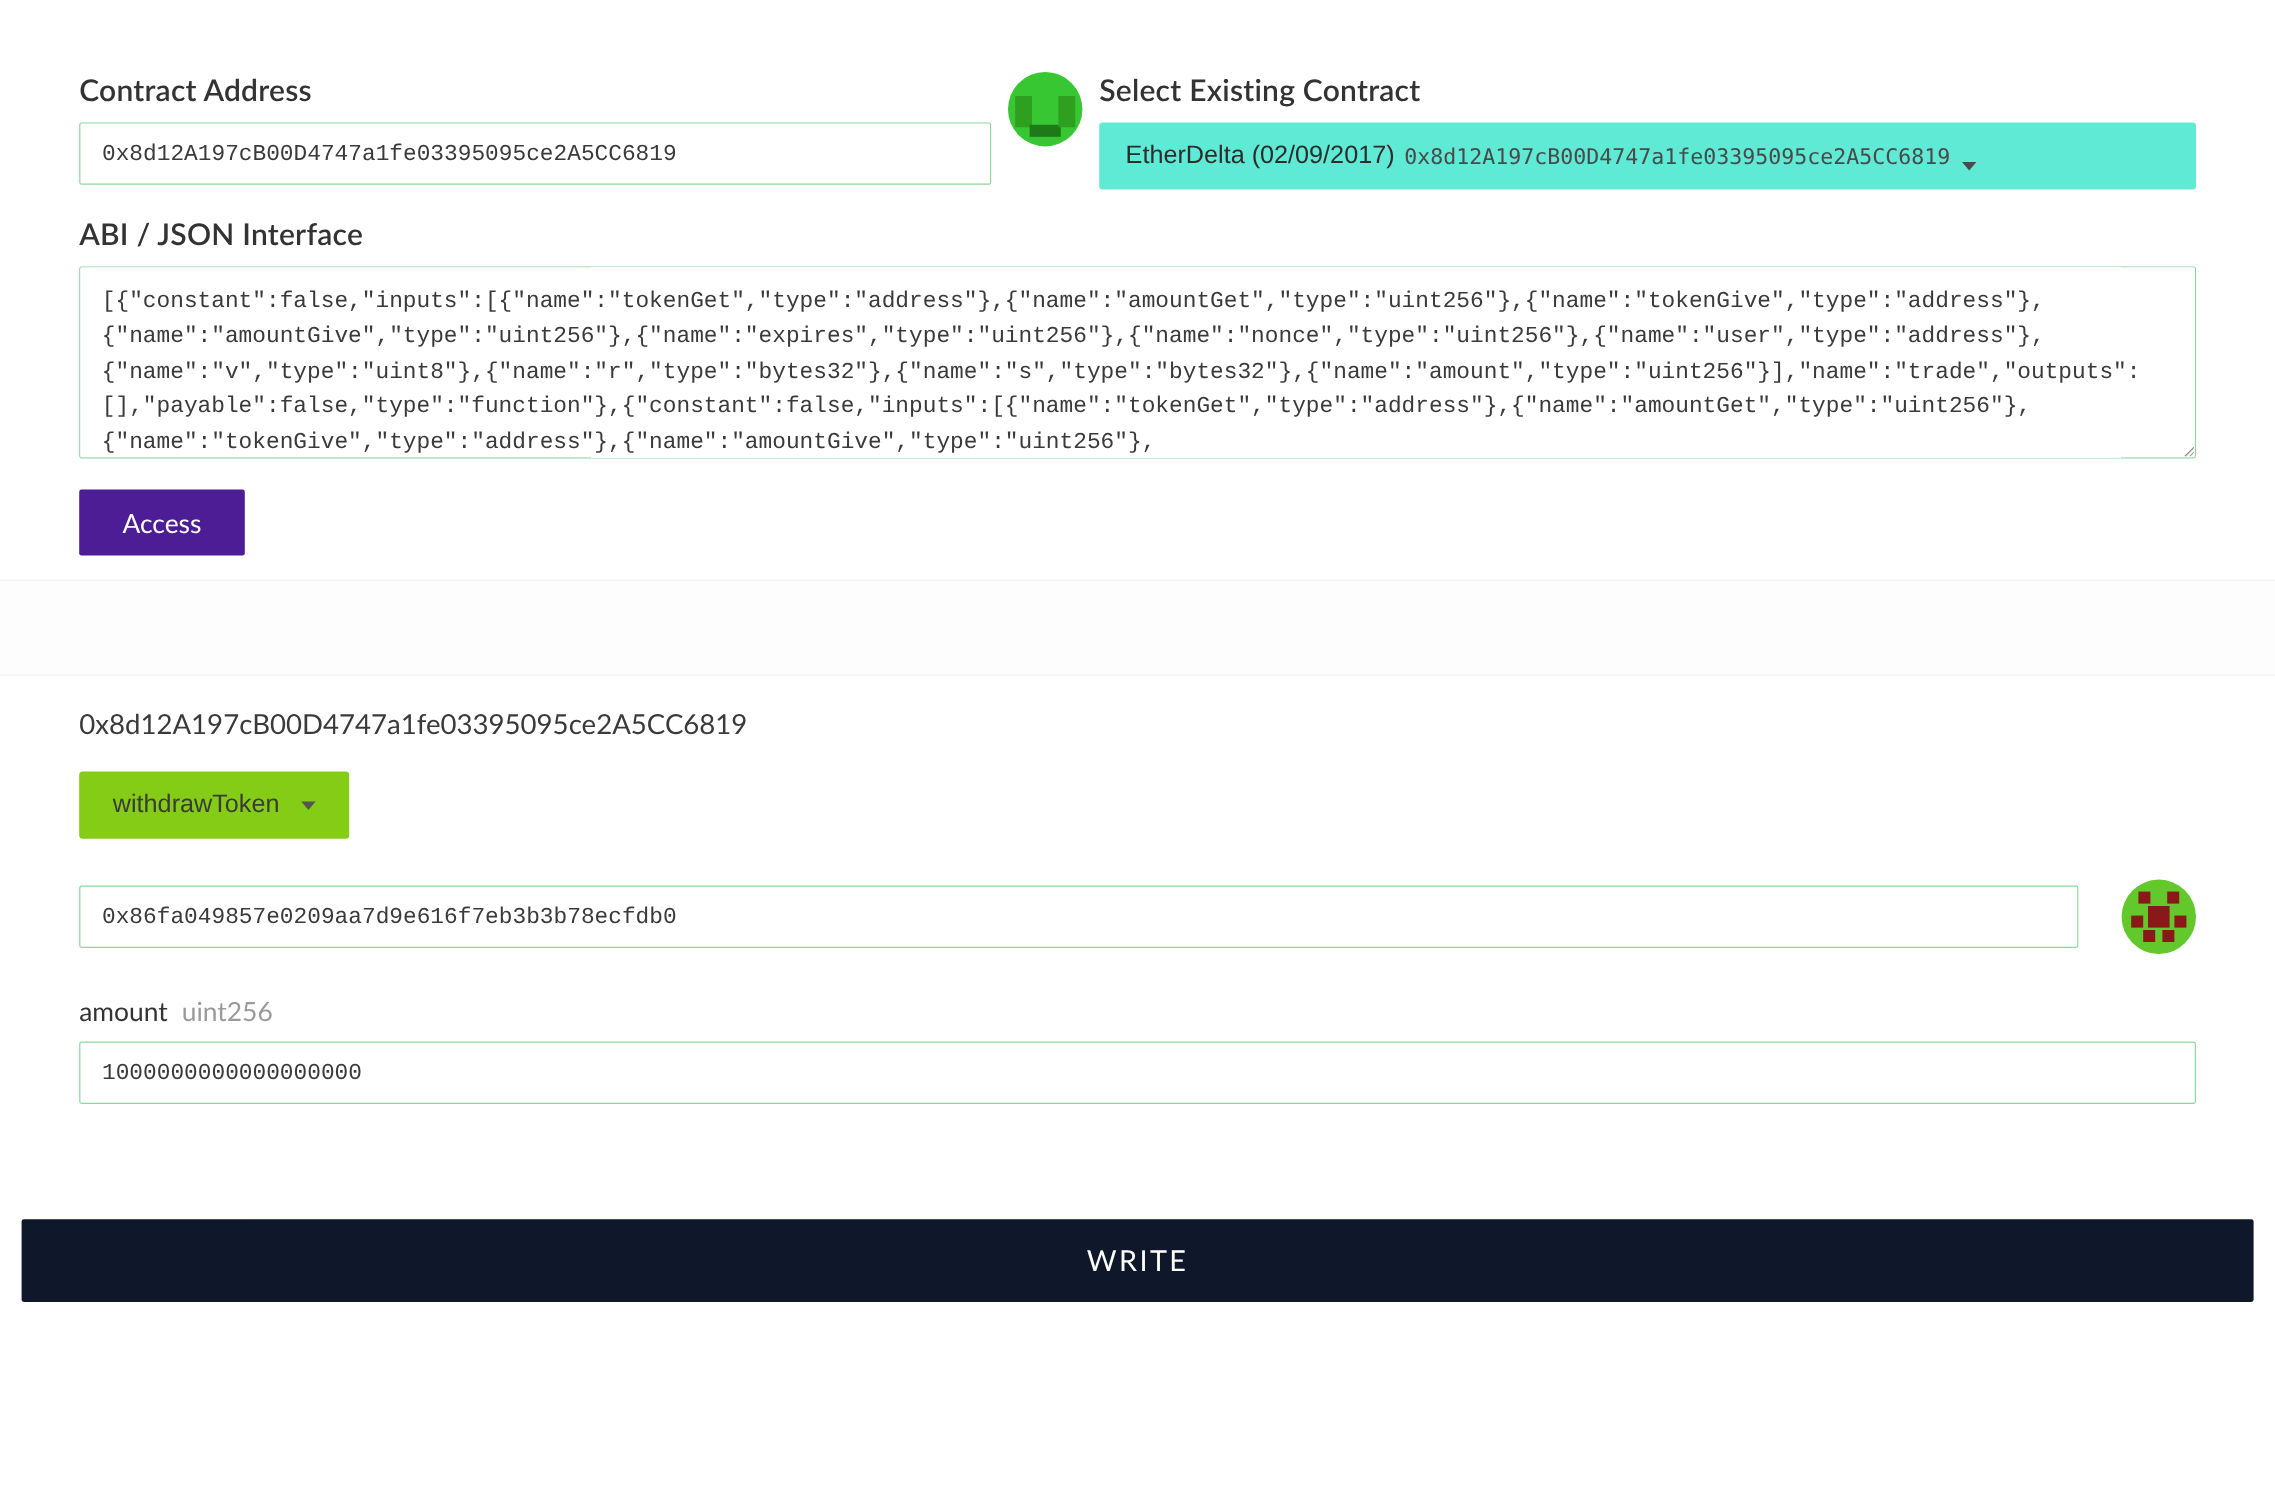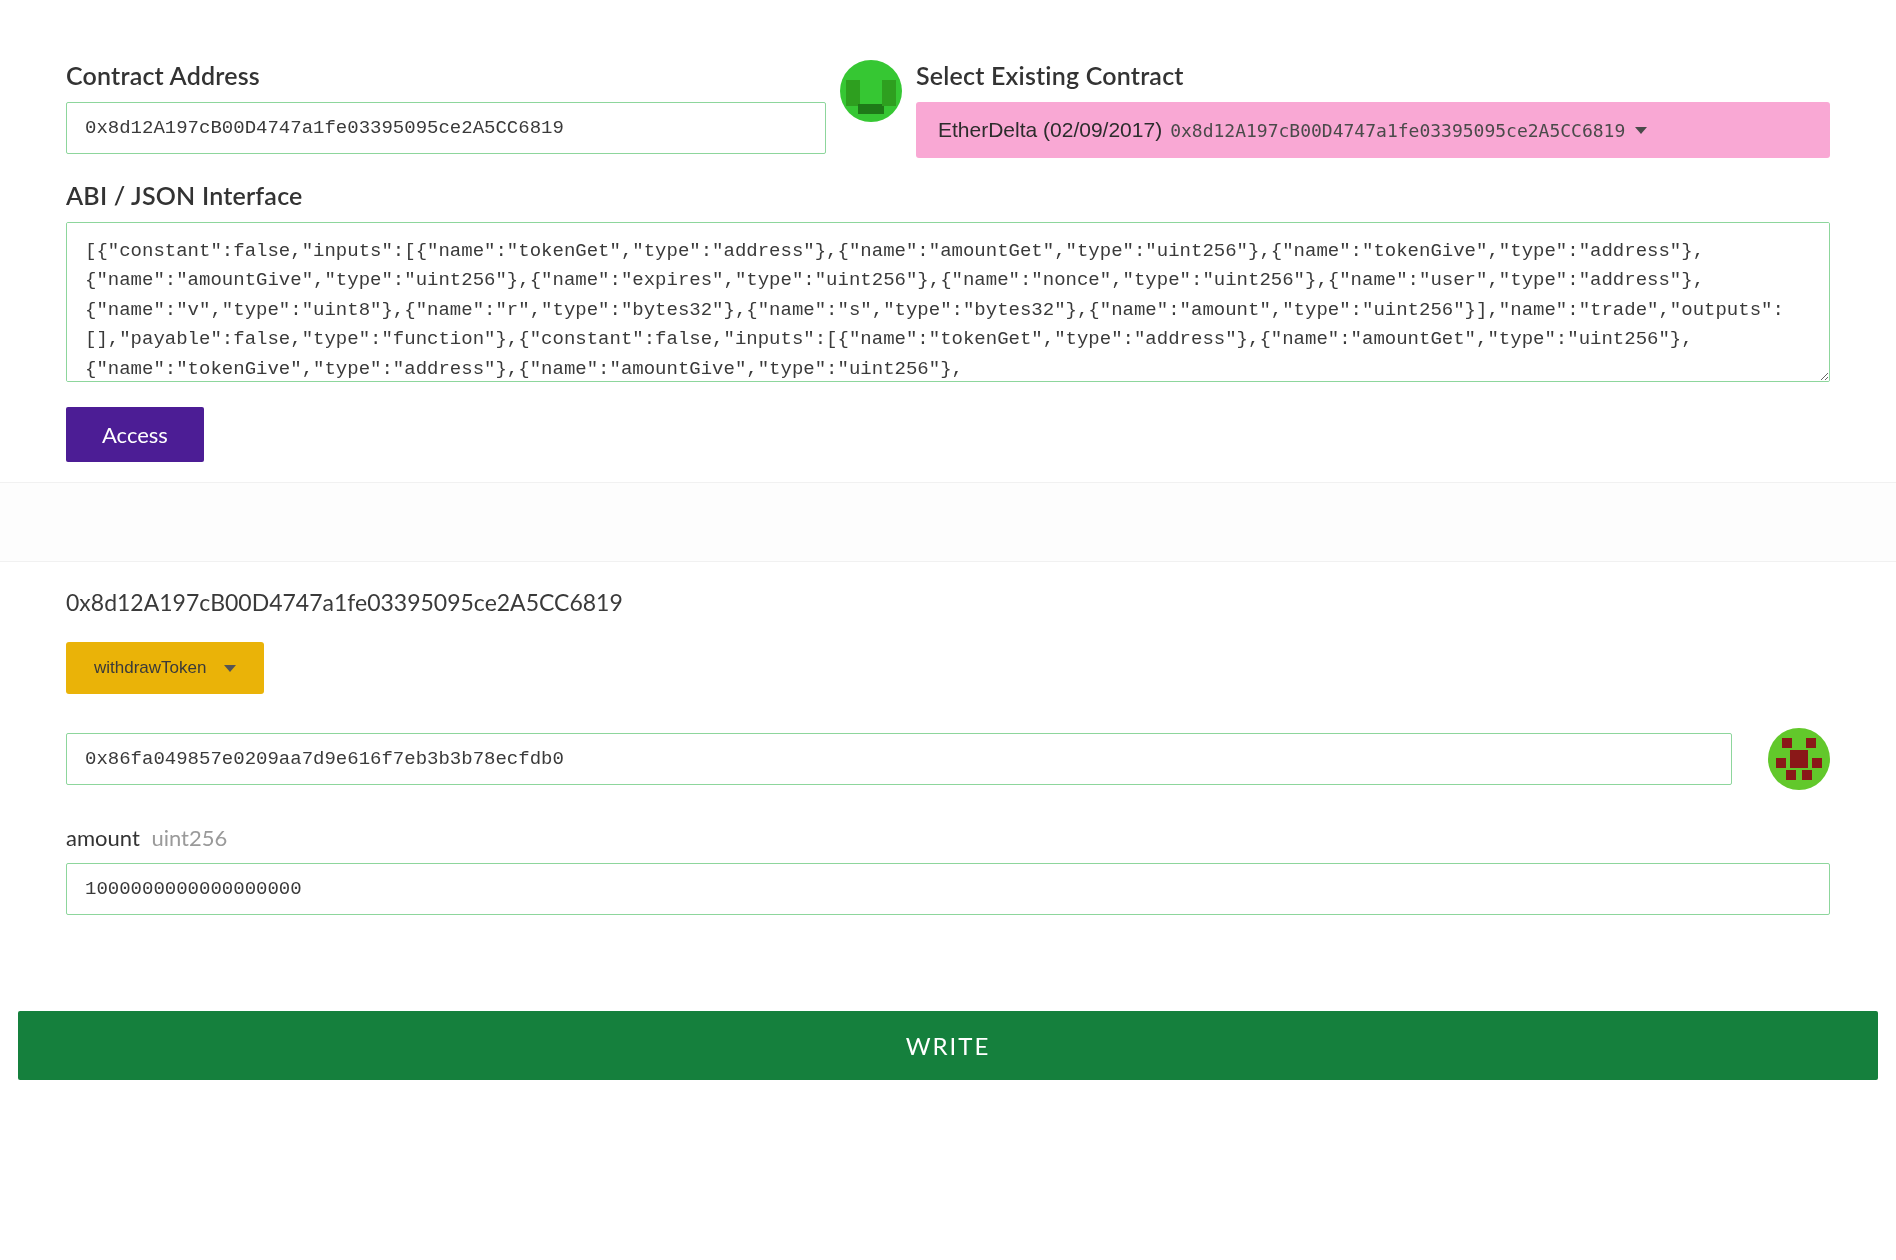--- a/index.html
+++ b/index.html
@@ -62,28 +62,28 @@
   .identicon.red .px.a{left:14px; top:10px;}
   .identicon.red .px.b{right:14px; top:10px;}
   .identicon.red .px.c{left:22px; top:22px; width:18px; height:18px;}
   .identicon.red .px.d{left:8px;  top:30px;}
   .identicon.red .px.e{right:8px; top:30px;}
   .identicon.red .px.f{left:18px; top:42px;}
   .identicon.red .px.g{right:18px; top:42px;}
 
   .select-existing {
     width: 100%;
-    background: #f9a8d4;
+    background: #5eead4;
     border: none;
     border-radius: 3px;
     padding: 16px 22px;
     font-size: 21px;
     color: #2c2c2c;
     display:flex;
-    align-items:center;
+    align-items:flex-end;
     gap:8px;
     cursor:pointer;
   }
   .select-existing .name { font-weight:500; }
   .select-existing .addr {
     font-family:"Consolas","Menlo",monospace;
     font-size:18px;
     color:#4a4a4a;
   }
   .select-existing .caret {
@@ -112,43 +112,43 @@
 
   .divider-gap { height: 80px; background:#fdfdfd;
     border-top:1px solid #f1f1f1; border-bottom:1px solid #f1f1f1; }
 
   .section-bottom { padding: 26px 66px 40px 66px; }
   .rw-title { font-size:27px; font-weight:600; color:#333; margin-bottom:18px;}
   .rw-addr  { font-size:23px; color:#3a3a3a; margin-bottom:26px; word-break:break-all;}
 
   .func-dd {
     display:inline-flex; align-items:center; gap:18px;
-    background:#eab308; color:#3a3a3a;
-    font-size:17px; padding:16px 28px;
+    background:#84cc16; color:#3a3a3a;
+    font-size:21px; padding:16px 28px;
     border:none; border-radius:3px; cursor:pointer;
   }
   .func-dd .caret {
     width:0;height:0;
     border-left:6px solid transparent;
     border-right:6px solid transparent;
     border-top:7px solid #555;
   }
 
   .param { margin-top: 34px; }
   .param-label { font-size:22px; color:#333; margin-bottom:12px;}
   .param-label .type { color:#9a9a9a; font-weight:400; margin-left:6px;}
   .param-row { display:flex; align-items:center; gap:36px; }
   .param-row input.text { flex:1; }
 
   .write-bar {
     margin: 56px 18px 0 18px;
   }
   .btn-write {
     width:100%;
-    background:#15803d;
+    background:#0f172a;
     color:#ffffff;
     font-size:24px;
     letter-spacing:2px;
     padding:20px 0;
     border-radius:2px;
   }
 
   
   textarea.text::-webkit-scrollbar { width:18px; }
   textarea.text::-webkit-scrollbar-thumb { background:#c8c8c8; border:4px solid #fff; border-radius:10px;}

